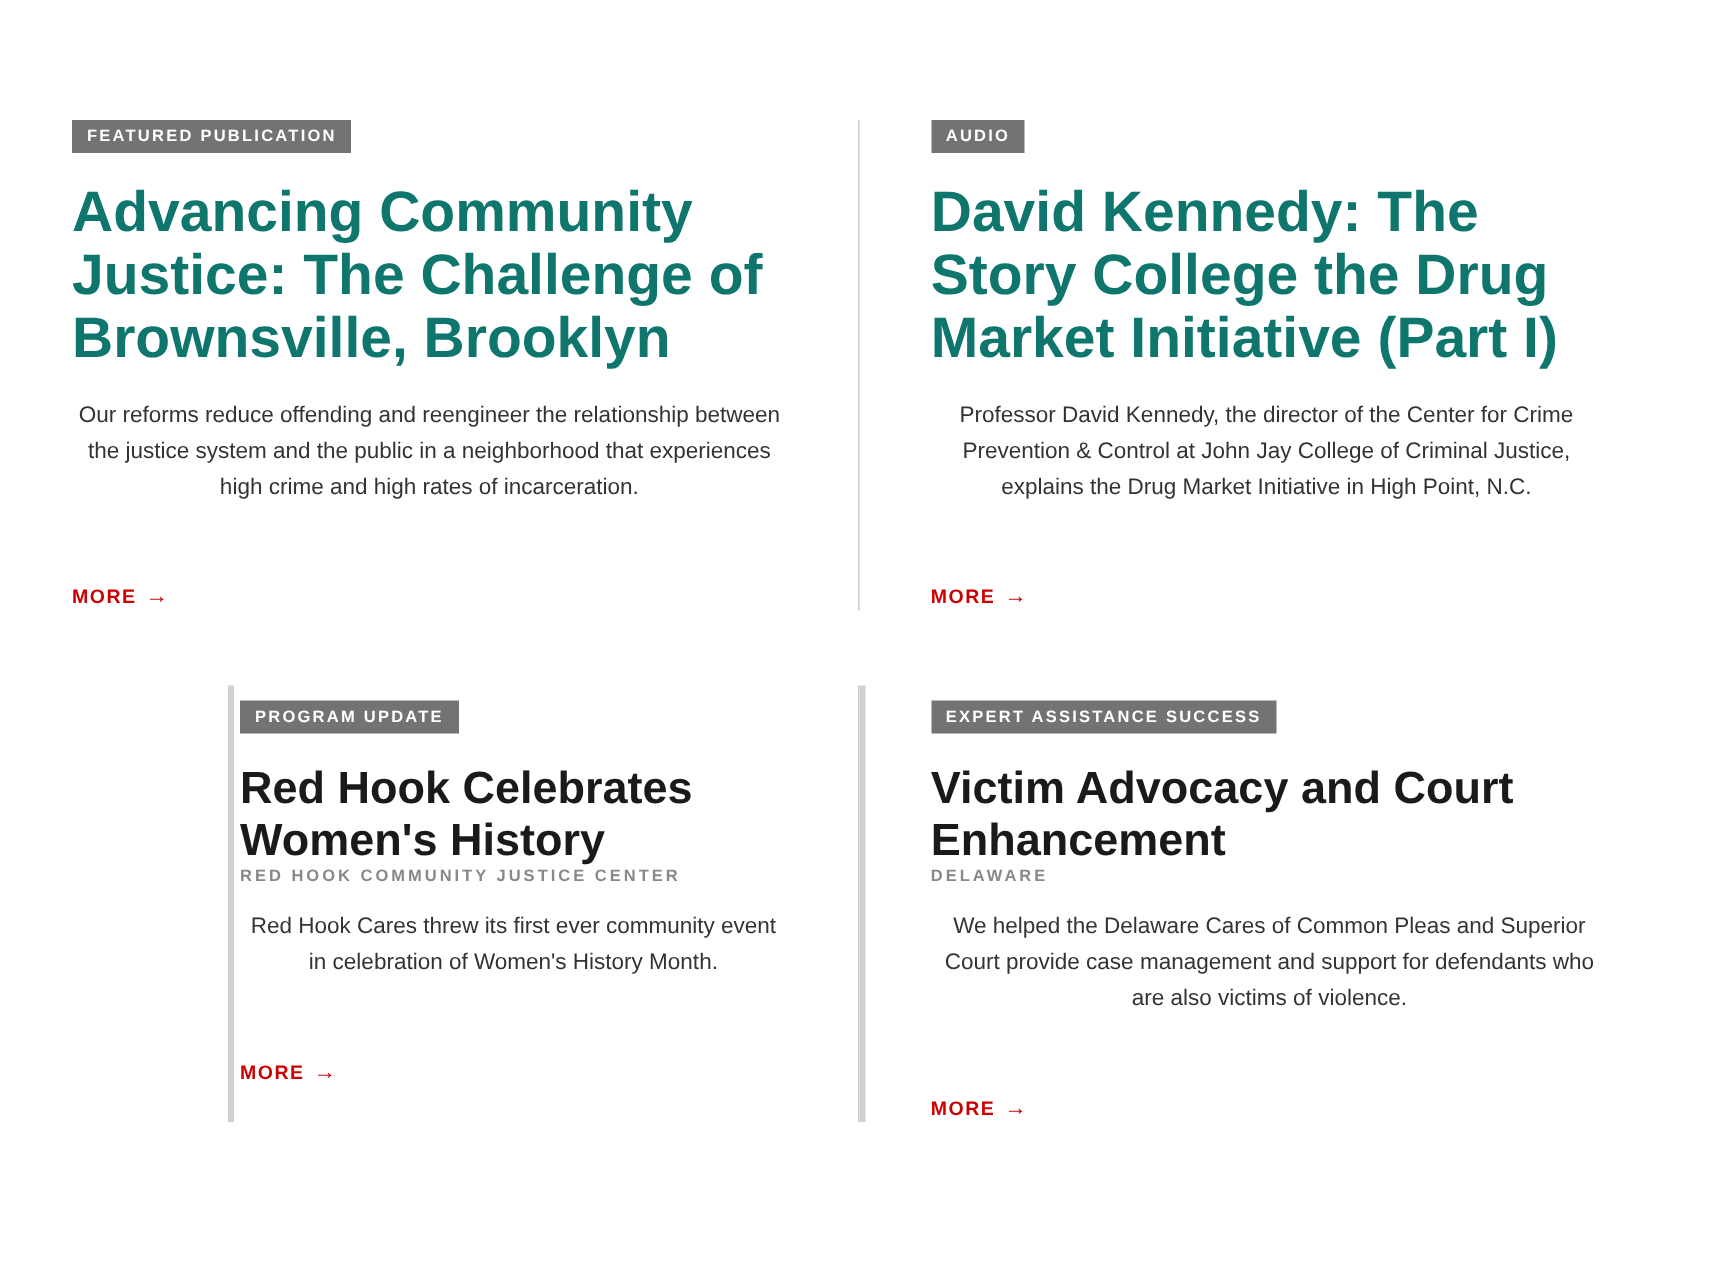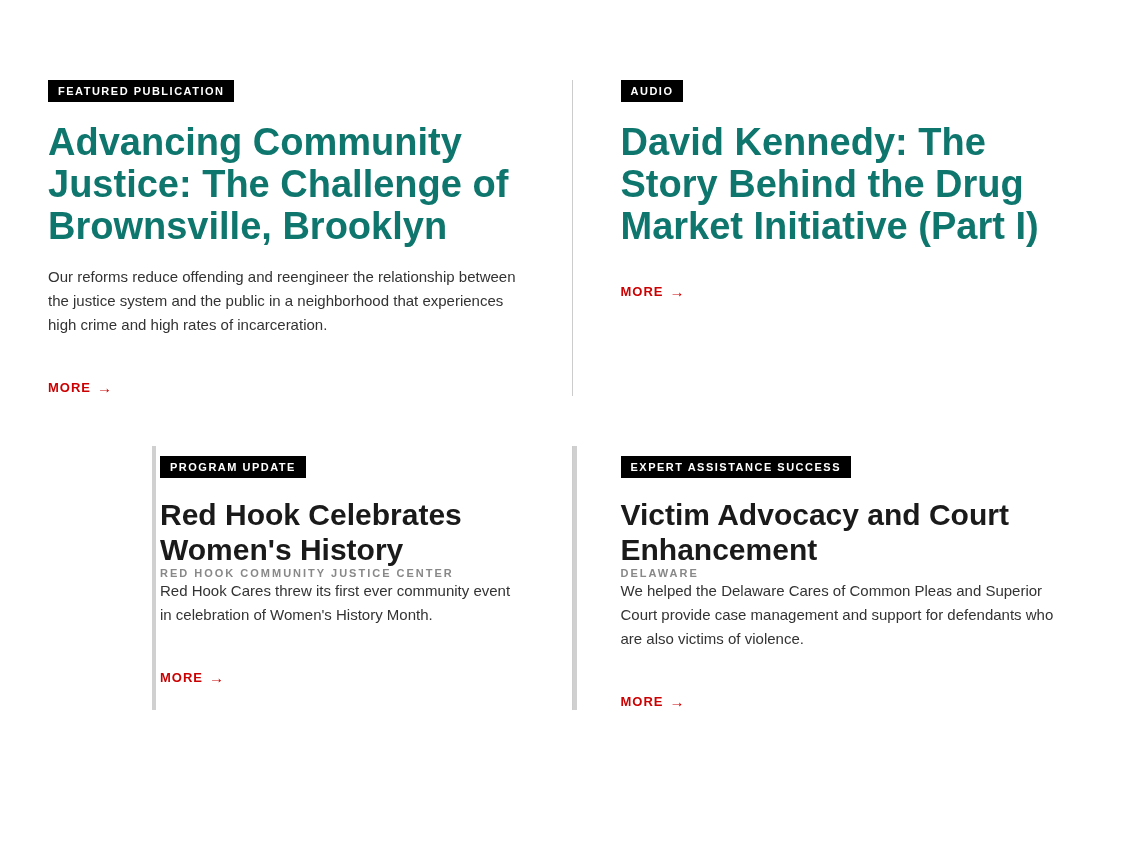--- a/index.html
+++ b/index.html
@@ -94,21 +94,21 @@
       left: 0;
       top: 0;
       height: 100%;
       width: 4px;
       background: #d0d0d0;
     }
 
     
     .badge {
       display: inline-block;
-      background: #000000;
+      background: #737373;
       color: #ffffff;
       font-size: 11px;
       font-weight: 700;
       letter-spacing: 1.5px;
       padding: 5px 10px;
       text-transform: uppercase;
       margin-bottom: 20px;
     }
 
     
@@ -127,42 +127,44 @@
       line-height: 1.1;
       margin-bottom: 18px;
     }
 
     
     .card-description {
       font-size: 15px;
       color: #333333;
       line-height: 1.6;
       margin-bottom: 24px;
+      text-align: center;
     }
 
     
     .card-center-label {
       font-size: 11px;
       font-weight: 700;
       letter-spacing: 2px;
       color: #888888;
       text-transform: uppercase;
+      margin-bottom: 16px;
     }
 
     
     .more-link {
       display: inline-flex;
       align-items: center;
       color: #cc0000;
       font-size: 13px;
       font-weight: 700;
       letter-spacing: 1px;
       text-transform: uppercase;
       text-decoration: none;
-      margin-top: 18px;
+      margin-top: 28px;
       cursor: pointer;
     }
 
     .more-link .arrow {
       margin-left: 6px;
       font-size: 15px;
     }
 
     .bottom-section-top {
       padding-top: 10px;
@@ -180,21 +182,22 @@
       <h2 class="card-title-large">Advancing Community Justice: The Challenge of Brownsville, Brooklyn</h2>
       <p class="card-description">Our reforms reduce offending and reengineer the relationship between the justice system and the public in a neighborhood that experiences high crime and high rates of incarceration.</p>
       <a class="more-link">
         <span>MORE</span>
         <span class="arrow">→</span>
       </a>
     </div>
 
     <div class="top-right">
       <div class="badge">AUDIO</div>
-      <h2 class="card-title-large">David Kennedy: The Story Behind the Drug Market Initiative (Part I)</h2>
+      <h2 class="card-title-large">David Kennedy: The Story College the Drug Market Initiative (Part I)</h2>
+      <p class="card-description">Professor David Kennedy, the director of the Center for Crime Prevention &amp; Control at John Jay College of Criminal Justice, explains the Drug Market Initiative in High Point, N.C.</p>
       <a class="more-link">
         <span>MORE</span>
         <span class="arrow">→</span>
       </a>
     </div>
 
   </div>
 
   <div class="bottom-row">
 

